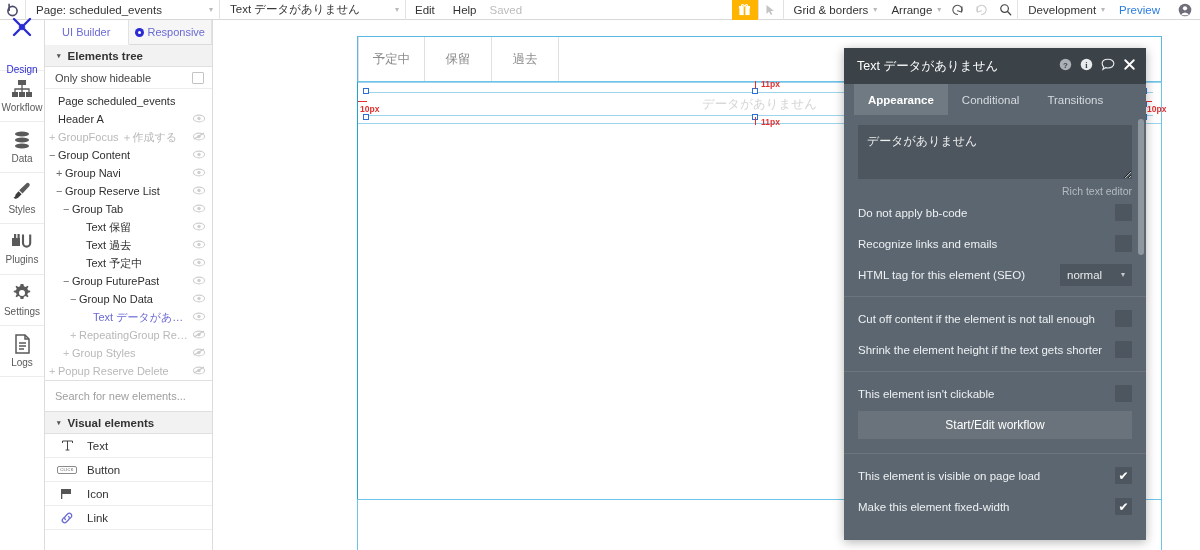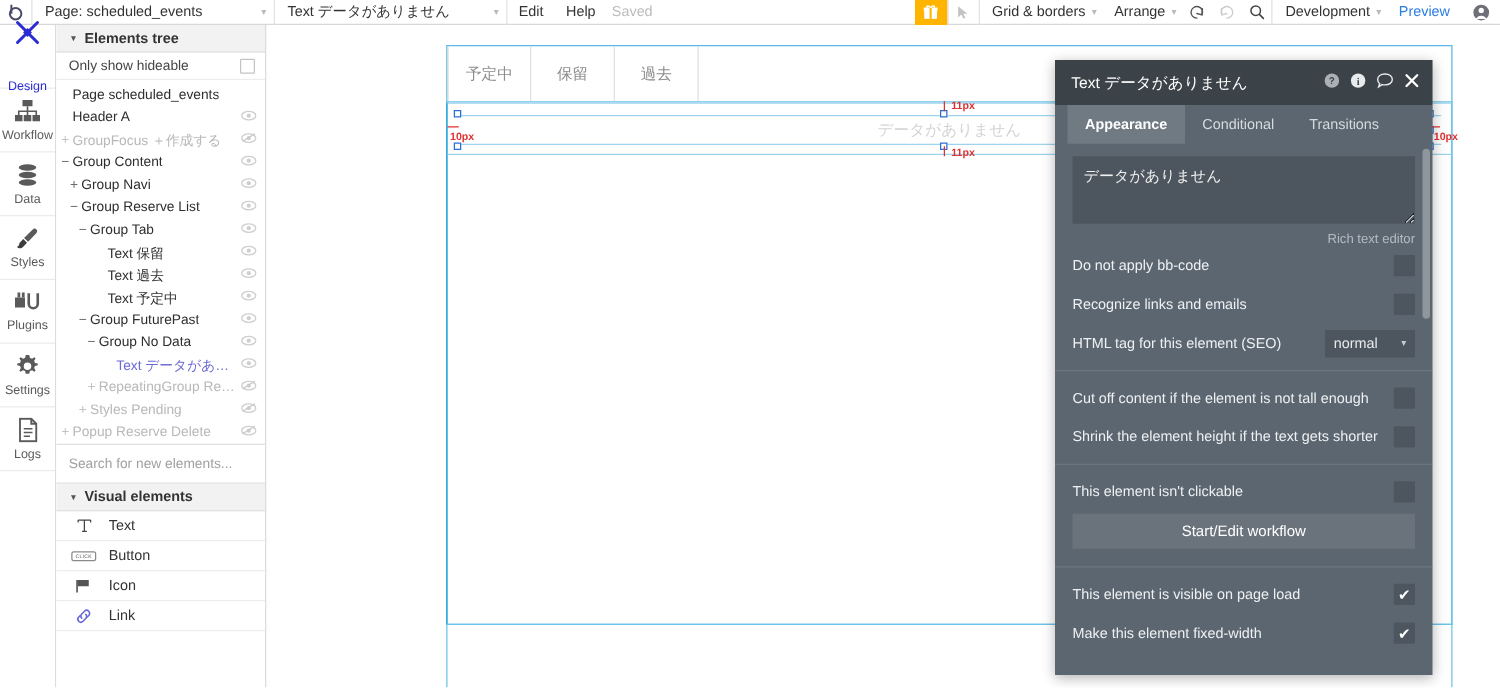--- a/index.html
+++ b/index.html
@@ -411,20 +411,29 @@
           <path d="M11 1 L11 5 L15 5" fill="none" stroke="#5a5a5a" stroke-width="1.5"></path>
           <path d="M5 9 H12 M5 12 H12 M5 15 H10" stroke="#5a5a5a" stroke-width="1.3"></path>
         </svg>
       </span>
       <span class="rl">Logs</span>
     </div>
   </div>
 
   <div class="lpanel">
 
+    <div class="ltabs">
+      <div class="ltab active">
+        <span>UI Builder</span>
+      </div>
+      <div class="ltab">
+        <span class="dot"></span>
+        <span>Responsive</span>
+      </div>
+    </div>
 
     <div class="sect-head">
       <span class="tri">▾</span>
       <span>Elements tree</span>
     </div>
 
     <div class="onlyrow">
       <span>Only show hideable</span>
       <span class="box"></span>
     </div>
@@ -536,21 +545,21 @@
           <span class="tsign">+</span>
           <span class="tlabel">RepeatingGroup Rese…</span>
           <span class="eye"><svg width="14" height="9" viewBox="0 0 14 9">
               <ellipse cx="7" cy="4.5" rx="5.6" ry="3.4" fill="none" stroke="#cfcfcf" stroke-width="1.1"></ellipse>
               <circle cx="7" cy="4.5" r="1.7" fill="#cfcfcf"></circle>
               <path d="M2 7 L12 1" stroke="#c9c9c9" stroke-width="1.1"></path>
             </svg></span>
         </div>
         <div class="trow dim" style="padding-left: 18px;">
           <span class="tsign">+</span>
-          <span class="tlabel">Styles Pending</span>
+          <span class="tlabel">Group Styles</span>
           <span class="eye"><svg width="14" height="9" viewBox="0 0 14 9">
               <ellipse cx="7" cy="4.5" rx="5.6" ry="3.4" fill="none" stroke="#cfcfcf" stroke-width="1.1"></ellipse>
               <circle cx="7" cy="4.5" r="1.7" fill="#cfcfcf"></circle>
               <path d="M2 7 L12 1" stroke="#c9c9c9" stroke-width="1.1"></path>
             </svg></span>
         </div>
         <div class="trow dim" style="padding-left: 4px;">
           <span class="tsign">+</span>
           <span class="tlabel">Popup Reserve Delete</span>
           <span class="eye"><svg width="14" height="9" viewBox="0 0 14 9">

